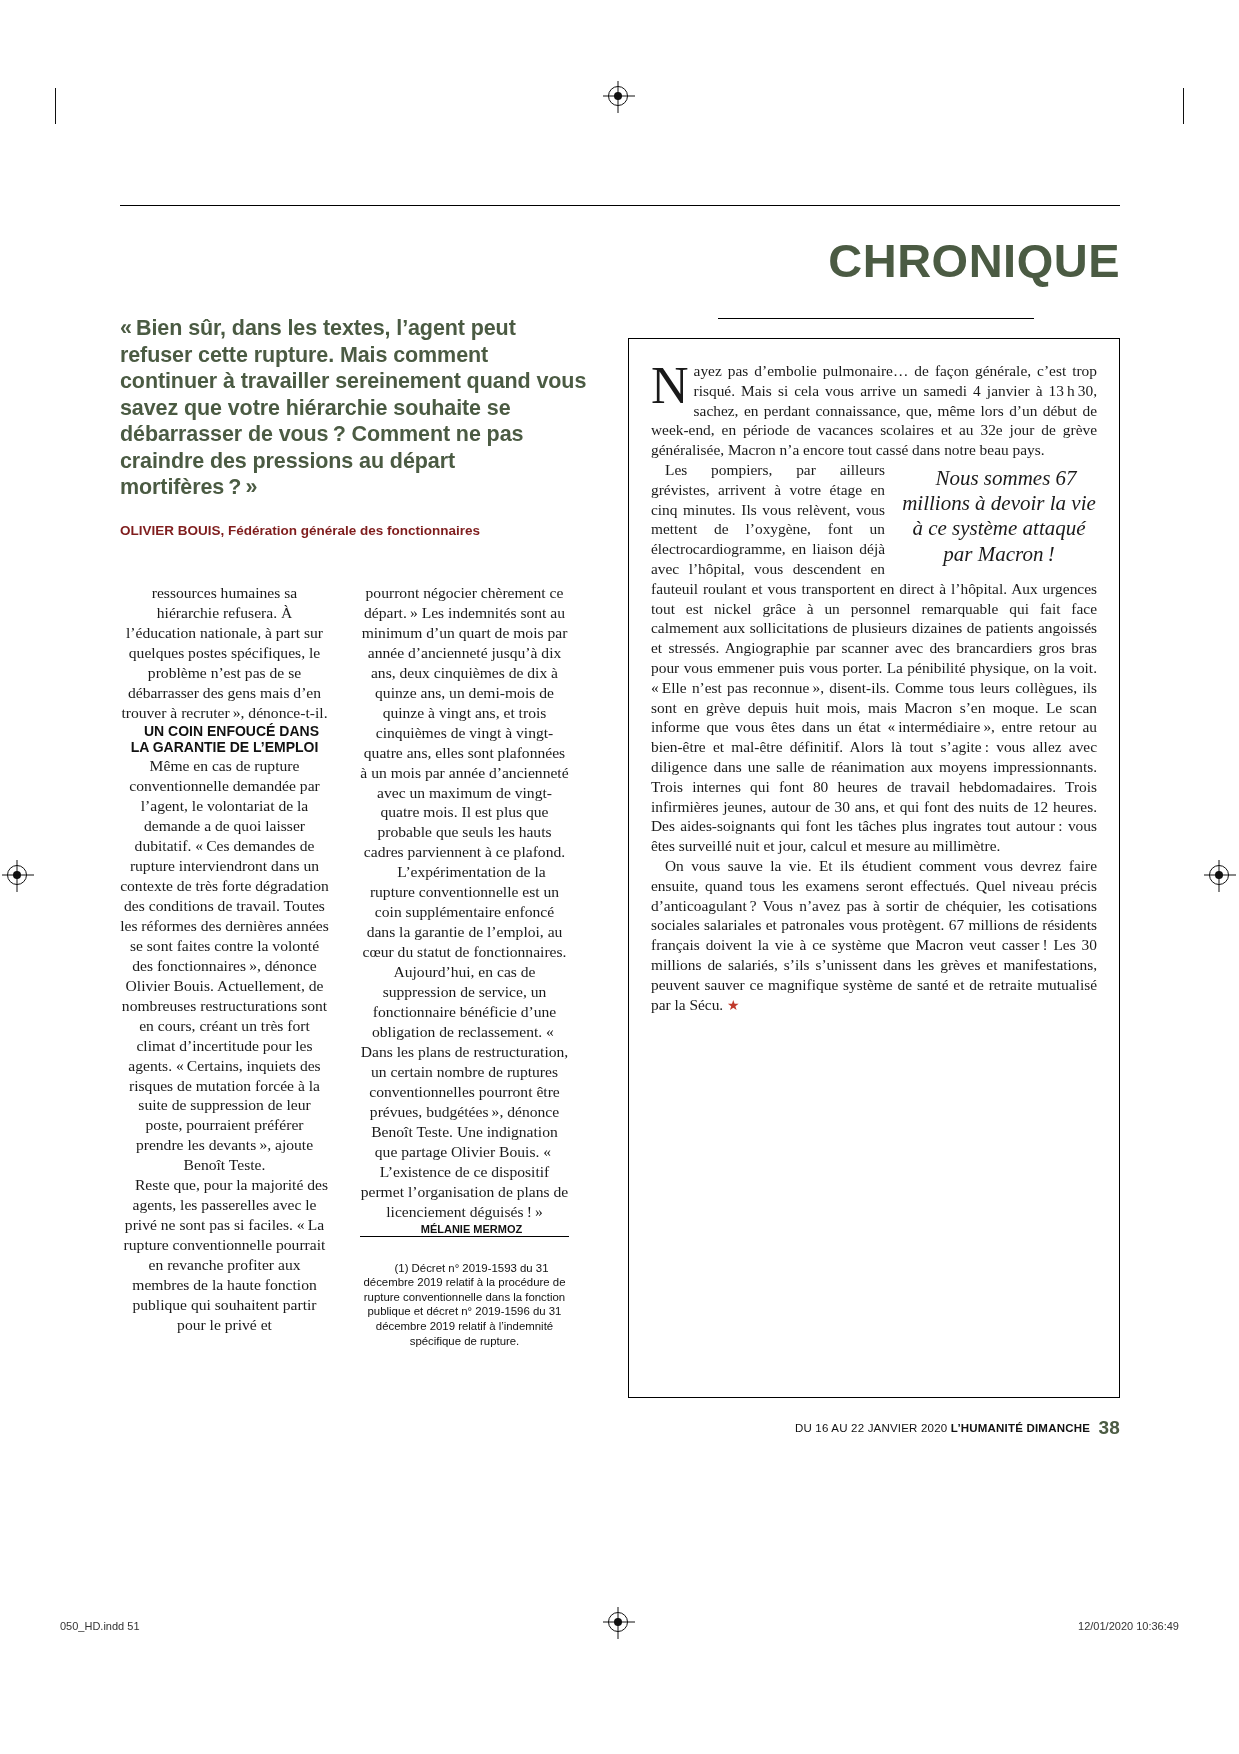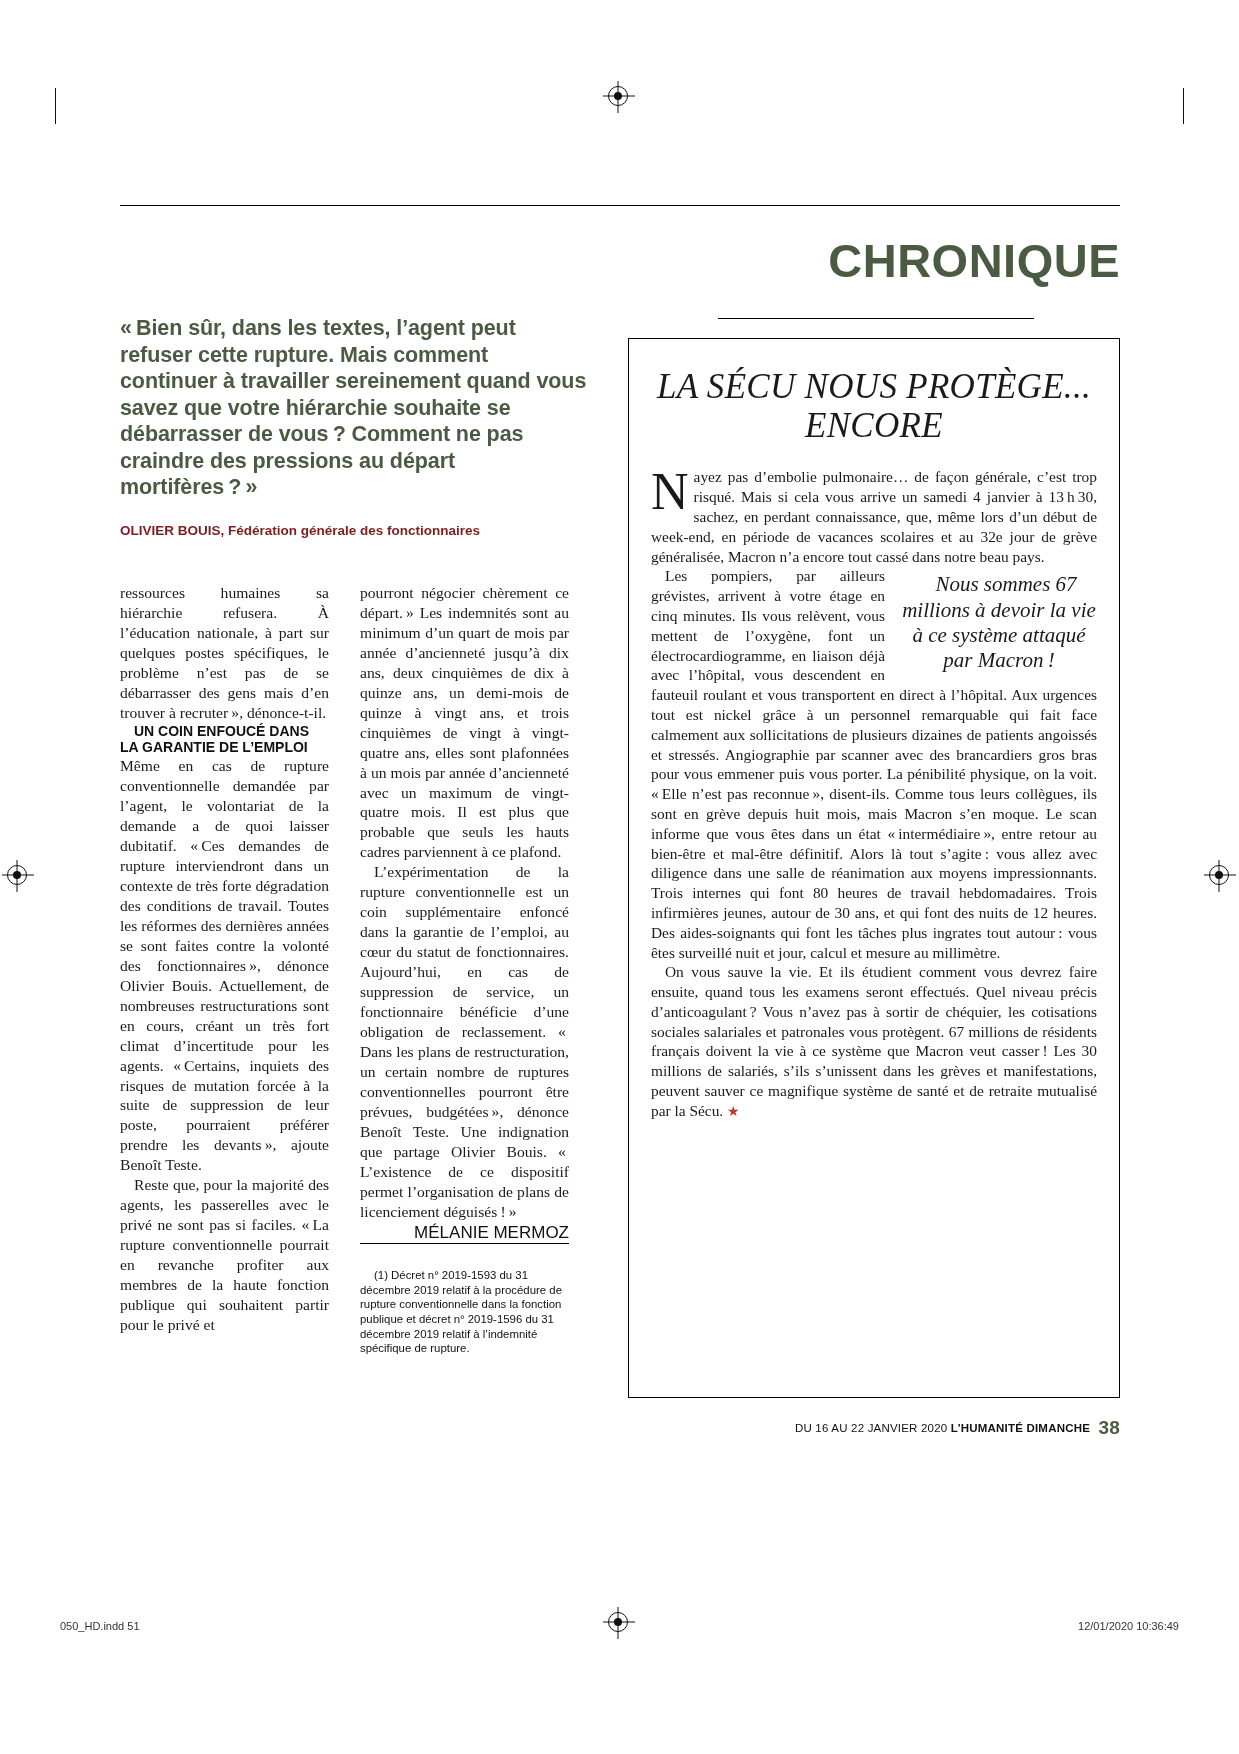--- a/index.html
+++ b/index.html
@@ -123,42 +123,43 @@
     top: 378px;
     width: 209px;
     font-size: 15.6px;
     line-height: 1.28;
     text-align: justify;
     hyphens: auto;
   }
   .col p {
     margin: 0;
     text-indent: 14px;
+    text-align: center;
   }
   .col p.first {
     text-indent: 0;
   }
   #col1 { left: 0; }
   #col2 { left: 240px; }
 
   .subhead {
     font-family: "Liberation Sans", sans-serif;
     font-weight: bold;
     font-size: 14px;
     line-height: 1.2;
     color: #111;
     margin: 12px 0 7px 0;
     text-align: left;
     text-indent: 0;
   }
 
   .byline {
     font-family: "Liberation Sans", sans-serif;
-    font-weight: normal;
-    font-size: 17px;
+    font-weight: bold;
+    font-size: 11px;
     text-align: right;
     margin-top: 9px;
     text-indent: 0;
     color: #111;
   }
 
   .footnote {
     margin-top: 14px;
     font-family: "Liberation Sans", sans-serif;
     font-size: 11.4px;
@@ -380,21 +381,20 @@
 
   <div class="col" id="col2">
     <p class="first">pourront négocier chèrement ce départ. » Les indemnités sont au minimum d’un quart de mois par année d’ancienneté jusqu’à dix ans, deux cinquièmes de dix à quinze ans, un demi-mois de quinze à vingt ans, et trois cinquièmes de vingt à vingt-quatre ans, elles sont plafonnées à un mois par année d’ancienneté avec un maximum de vingt-quatre mois. Il est plus que probable que seuls les hauts cadres parviennent à ce plafond.</p>
     <p>L’expérimentation de la rupture conventionnelle est un coin supplémentaire enfoncé dans la garantie de l’emploi, au cœur du statut de fonctionnaires. Aujourd’hui, en cas de suppression de service, un fonctionnaire bénéficie d’une obligation de reclassement. « Dans les plans de restructuration, un certain nombre de ruptures conventionnelles pourront être prévues, budgétées », dénonce Benoît Teste. Une indignation que partage Olivier Bouis. « L’existence de ce dispositif permet l’organisation de plans de licenciement déguisés ! »</p>
     <p class="byline">MÉLANIE MERMOZ</p>
     <p class="footnote">(1) Décret n° 2019-1593 du 31 décembre 2019 relatif à la procédure de rupture conventionnelle dans la fonction publique et décret n° 2019-1596 du 31 décembre 2019 relatif à l’indemnité spécifique de rupture.</p>
   </div>
 
   <div class="chron-rule"></div>
   <div class="chron-box">
-    <div class="chron-title">LA SÉCU NOUS PROTÈGE... ENCORE</div>
 
 
     <div class="chron-body">
       <p class="lead"><span class="dropcap">N</span><span>ayez pas d’embolie pulmonaire… de façon générale, c’est trop risqué. Mais si cela vous arrive un samedi 4 janvier à 13 h 30, sachez, en perdant connaissance, que, même lors d’un début de week-end, en période de vacances scolaires et au 32e jour de grève généralisée, Macron n’a encore tout cassé dans notre beau pays.</span></p>
       <p><span class="inset-quote">Nous sommes 67 millions à devoir la vie à ce système attaqué par Macron !</span><span>Les pompiers, par ailleurs grévistes, arrivent à votre étage en cinq minutes. Ils vous relèvent, vous mettent de l’oxygène, font un électrocardiogramme, en liaison déjà avec l’hôpital, vous descendent en fauteuil roulant et vous transportent en direct à l’hôpital. Aux urgences tout est nickel grâce à un personnel remarquable qui fait face calmement aux sollicitations de plusieurs dizaines de patients angoissés et stressés. Angiographie par scanner avec des brancardiers gros bras pour vous emmener puis vous porter. La pénibilité physique, on la voit. « Elle n’est pas reconnue », disent-ils. Comme tous leurs collègues, ils sont en grève depuis huit mois, mais Macron s’en moque. Le scan informe que vous êtes dans un état « intermédiaire », entre retour au bien-être et mal-être définitif. Alors là tout s’agite : vous allez avec diligence dans une salle de réanimation aux moyens impressionnants. Trois internes qui font 80 heures de travail hebdomadaires. Trois infirmières jeunes, autour de 30 ans, et qui font des nuits de 12 heures. Des aides-soignants qui font les tâches plus ingrates tout autour : vous êtes surveillé nuit et jour, calcul et mesure au millimètre.</span></p>
       <p><span>On vous sauve la vie. Et ils étudient comment vous devrez faire ensuite, quand tous les examens seront effectués. Quel niveau précis d’anticoagulant ? Vous n’avez pas à sortir de chéquier, les cotisations sociales salariales et patronales vous protègent. 67 millions de résidents français doivent la vie à ce système que Macron veut casser ! Les 30 millions de salariés, s’ils s’unissent dans les grèves et manifestations, peuvent sauver ce magnifique système de santé et de retraite mutualisé par la Sécu.</span> <span class="star">★</span></p>
     </div>
   </div>
 
   <div class="folio">

